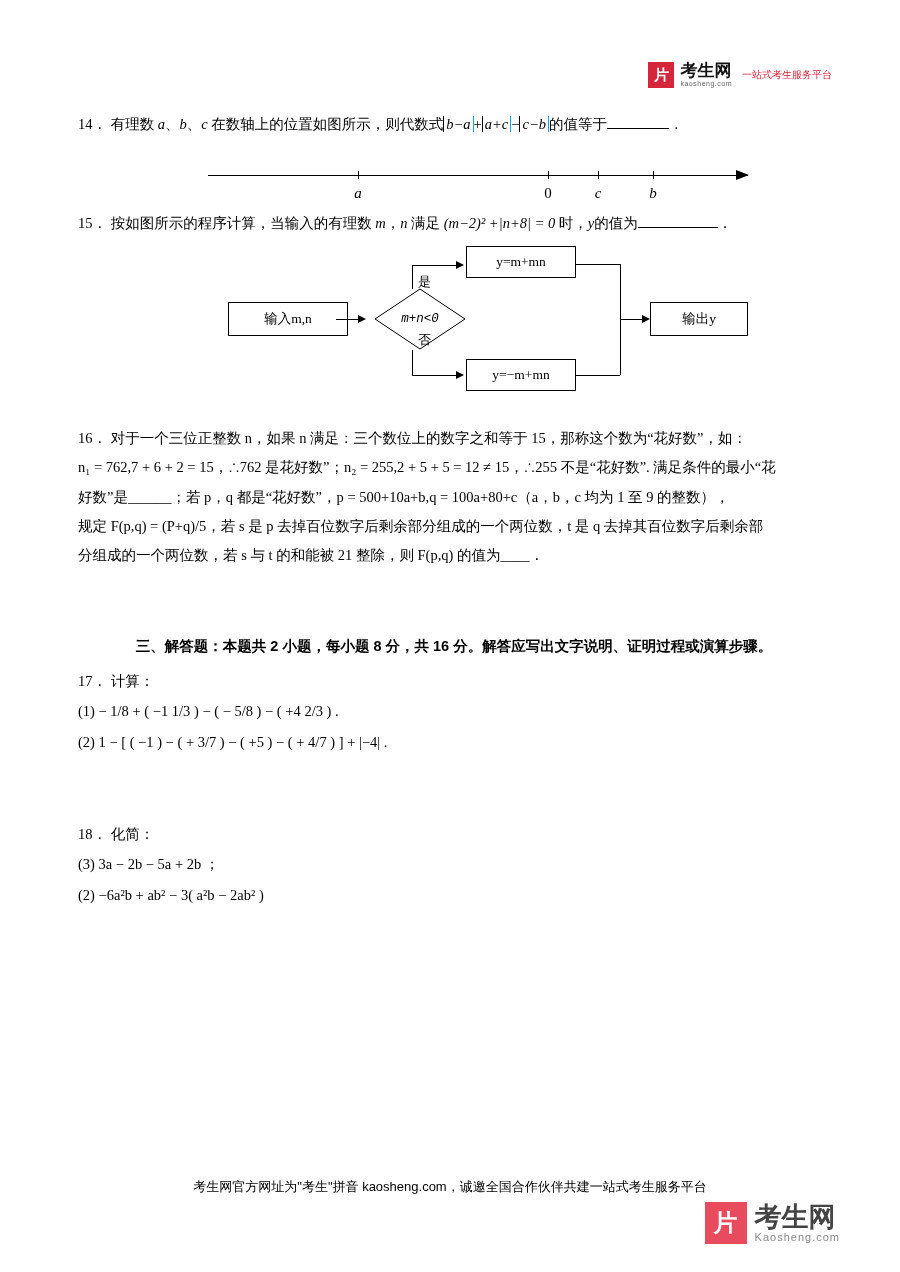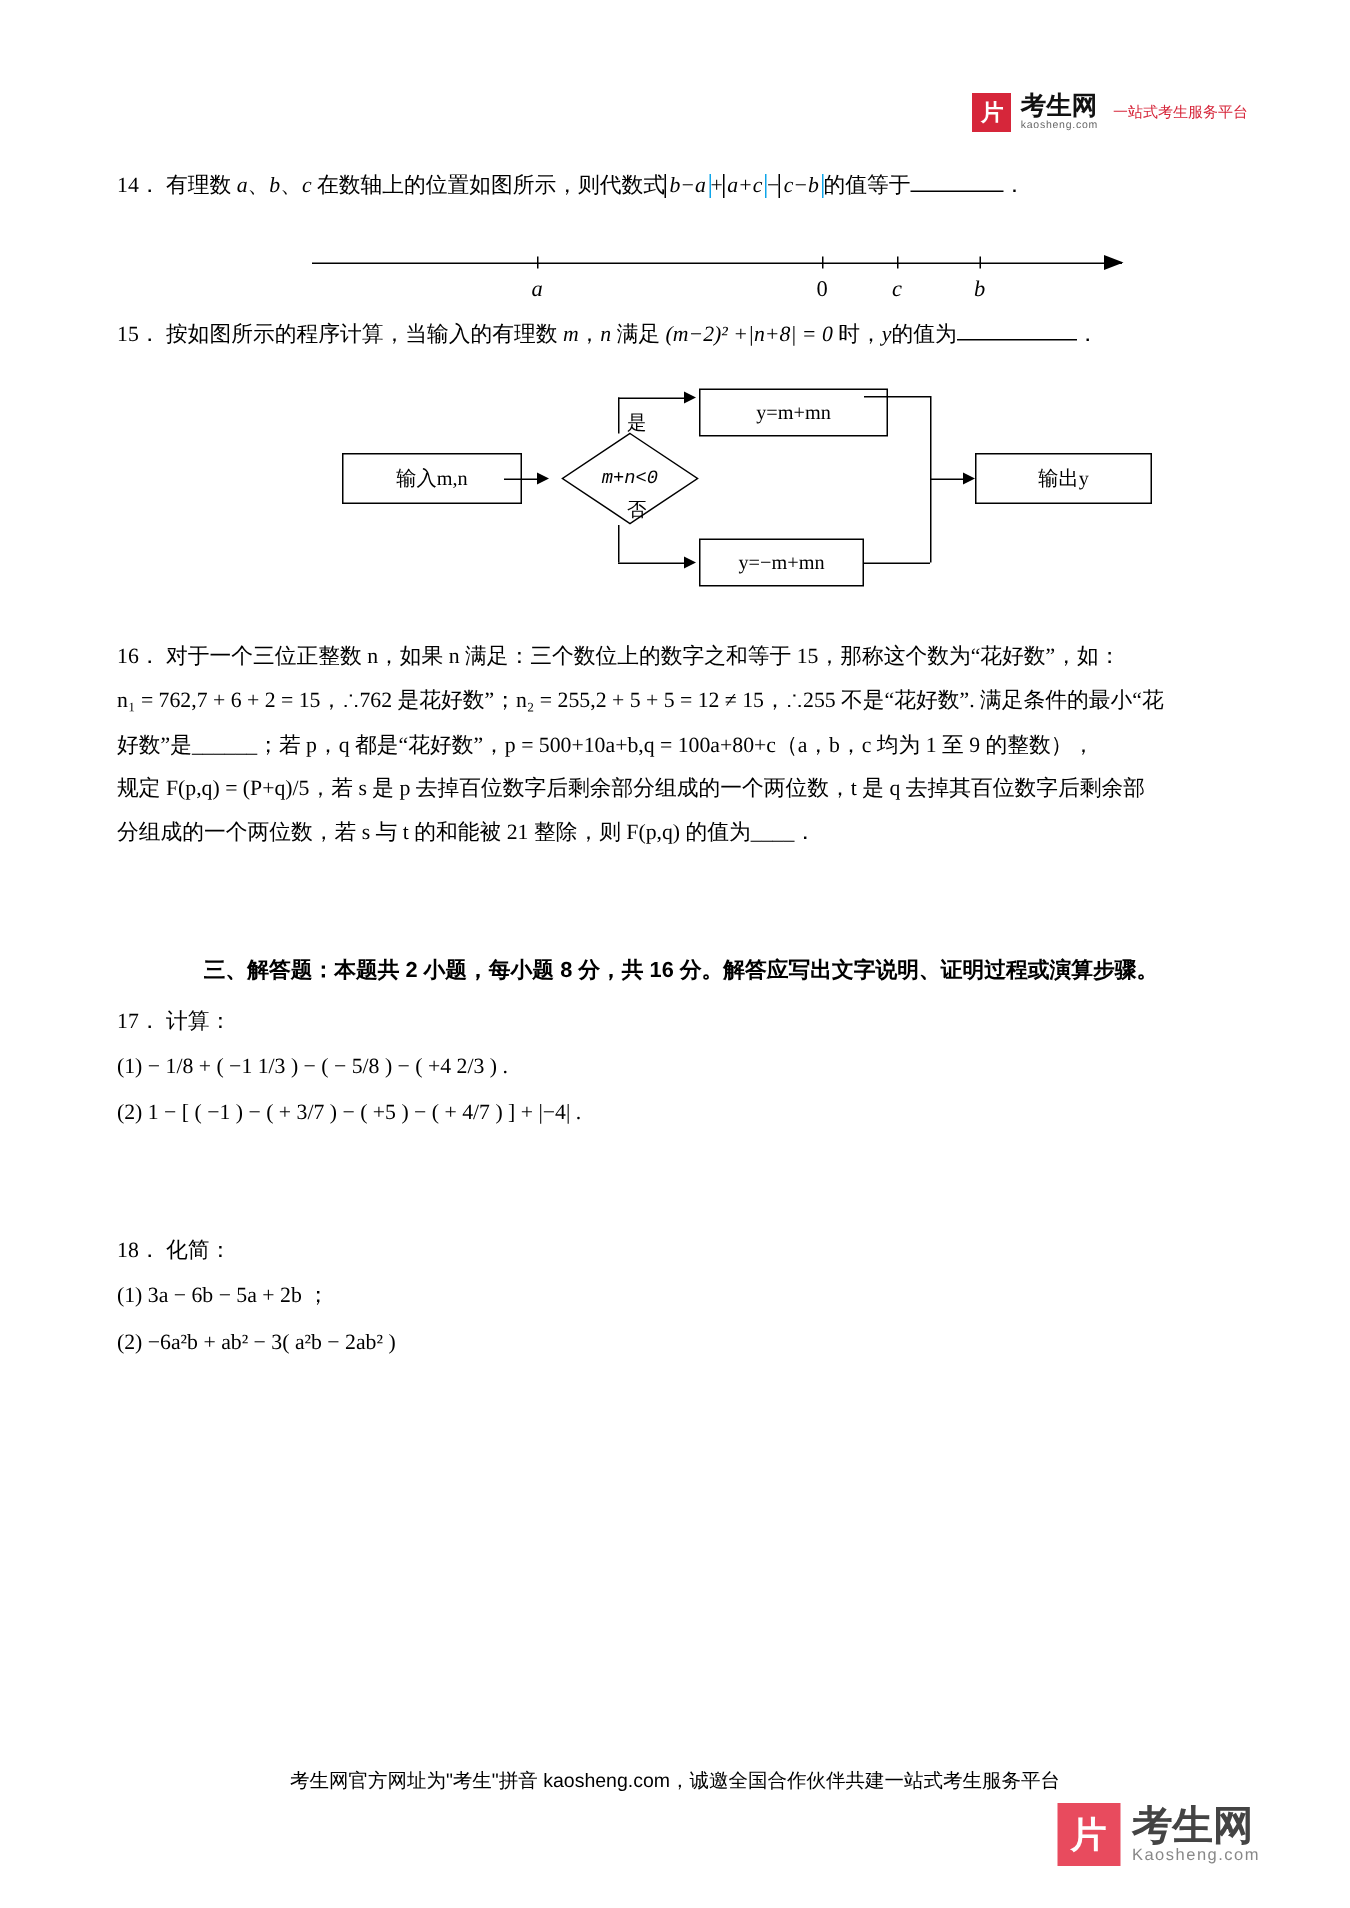--- a/index.html
+++ b/index.html
@@ -285,31 +285,31 @@
       <div class="fline" style="left:334px; top:20px; width:1px; height:24px;"></div>
       <div class="fline" style="left:334px; top:20px; width:46px; height:1px;"></div>
       <div class="arrow-r" style="left:378px; top:16px;"></div>
       <div class="flabel" style="left:340px; top:28px;">是</div>
 
       <div class="fline" style="left:334px; top:105px; width:1px; height:25px;"></div>
       <div class="fline" style="left:334px; top:130px; width:46px; height:1px;"></div>
       <div class="arrow-r" style="left:378px; top:126px;"></div>
       <div class="flabel" style="left:340px; top:86px;">否</div>
 
-      <div class="fbox" style="left:388px; top:14px; width:126px; height:32px;">y=m+mn</div>
+      <div class="fbox" style="left:388px; top:1px; width:110px; height:32px;">y=m+mn</div>
 
       <div class="fbox" style="left:388px; top:114px; width:110px; height:32px;">y=−m+mn</div>
 
       <div class="fline" style="left:498px; top:19px; width:44px; height:1px;"></div>
       <div class="fline" style="left:498px; top:130px; width:44px; height:1px;"></div>
       <div class="fline" style="left:542px; top:19px; width:1px; height:111px;"></div>
       <div class="fline" style="left:542px; top:74px; width:26px; height:1px;"></div>
       <div class="arrow-r" style="left:564px; top:70px;"></div>
 
-      <div class="fbox" style="left:572px; top:57px; width:118px; height:34px;">输出y</div>
+      <div class="fbox" style="left:572px; top:57px; width:98px; height:34px;">输出y</div>
     </div>
 
     <div style="margin-top:4px;">
       <div class="q">
         <span class="q-num">16．</span>
         <span>对于一个三位正整数 n，如果 n 满足：三个数位上的数字之和等于 15，那称这个数为“花好数”，如：</span>
       </div>
       <div class="q">
         <span>n₁ = 762,7 + 6 + 2 = 15，∴762 是花好数”；n₂ = 255,2 + 5 + 5 = 12 ≠ 15，∴255 不是“花好数”. 满足条件的最小“花</span>
       </div>
@@ -331,21 +331,21 @@
         <span>17．</span>
         <span>计算：</span>
       </div>
       <div class="item">(1) − 1/8 + ( −1 1/3 ) − ( − 5/8 ) − ( +4 2/3 ) .</div>
       <div class="item">(2) 1 − [ ( −1 ) − ( + 3/7 ) − ( +5 ) − ( + 4/7 ) ] + |−4| .</div>
 
       <div class="item" style="margin-top:62px;">
         <span>18．</span>
         <span>化简：</span>
       </div>
-      <div class="item">(1) 3a − 6b − 5a + 2b ；</div>
+      <div class="item">(3) 3a − 2b − 5a + 2b ；</div>
       <div class="item">(2) −6a²b + ab² − 3( a²b − 2ab² )</div>
     </div>
   </div>
 
   <div class="footer-text">考生网官方网址为"考生"拼音 kaosheng.com，诚邀全国合作伙伴共建一站式考生服务平台</div>
 
   <div class="footer-logo">
     <div class="footer-mark">片</div>
     <div>
       <div class="footer-main">考生网</div>

